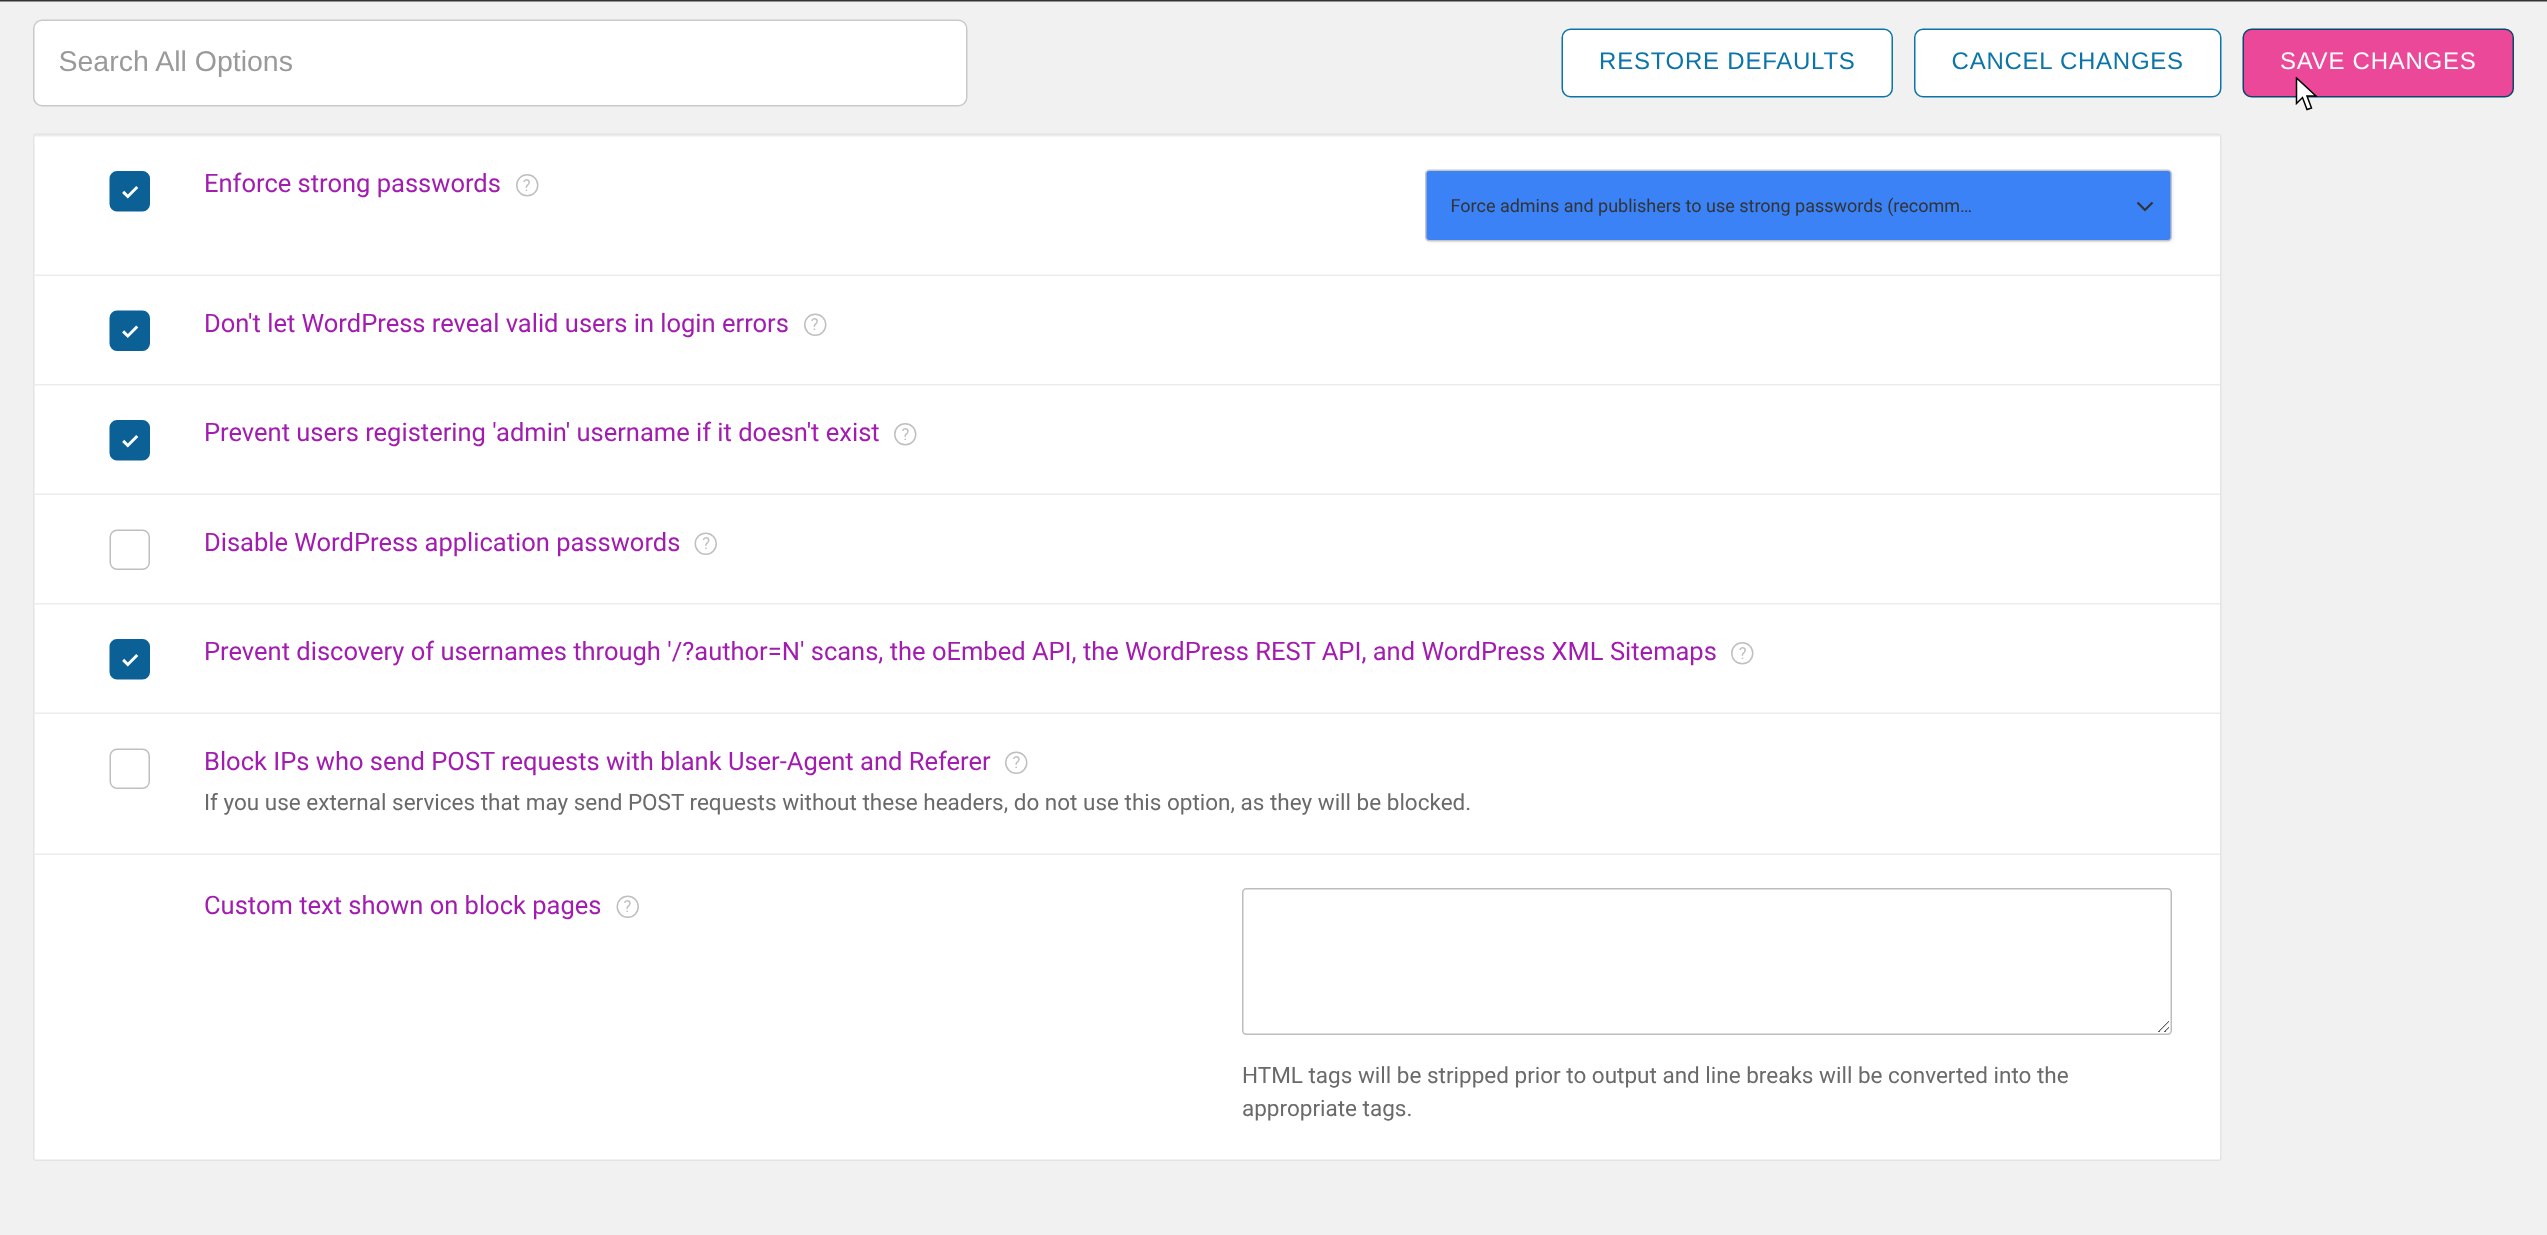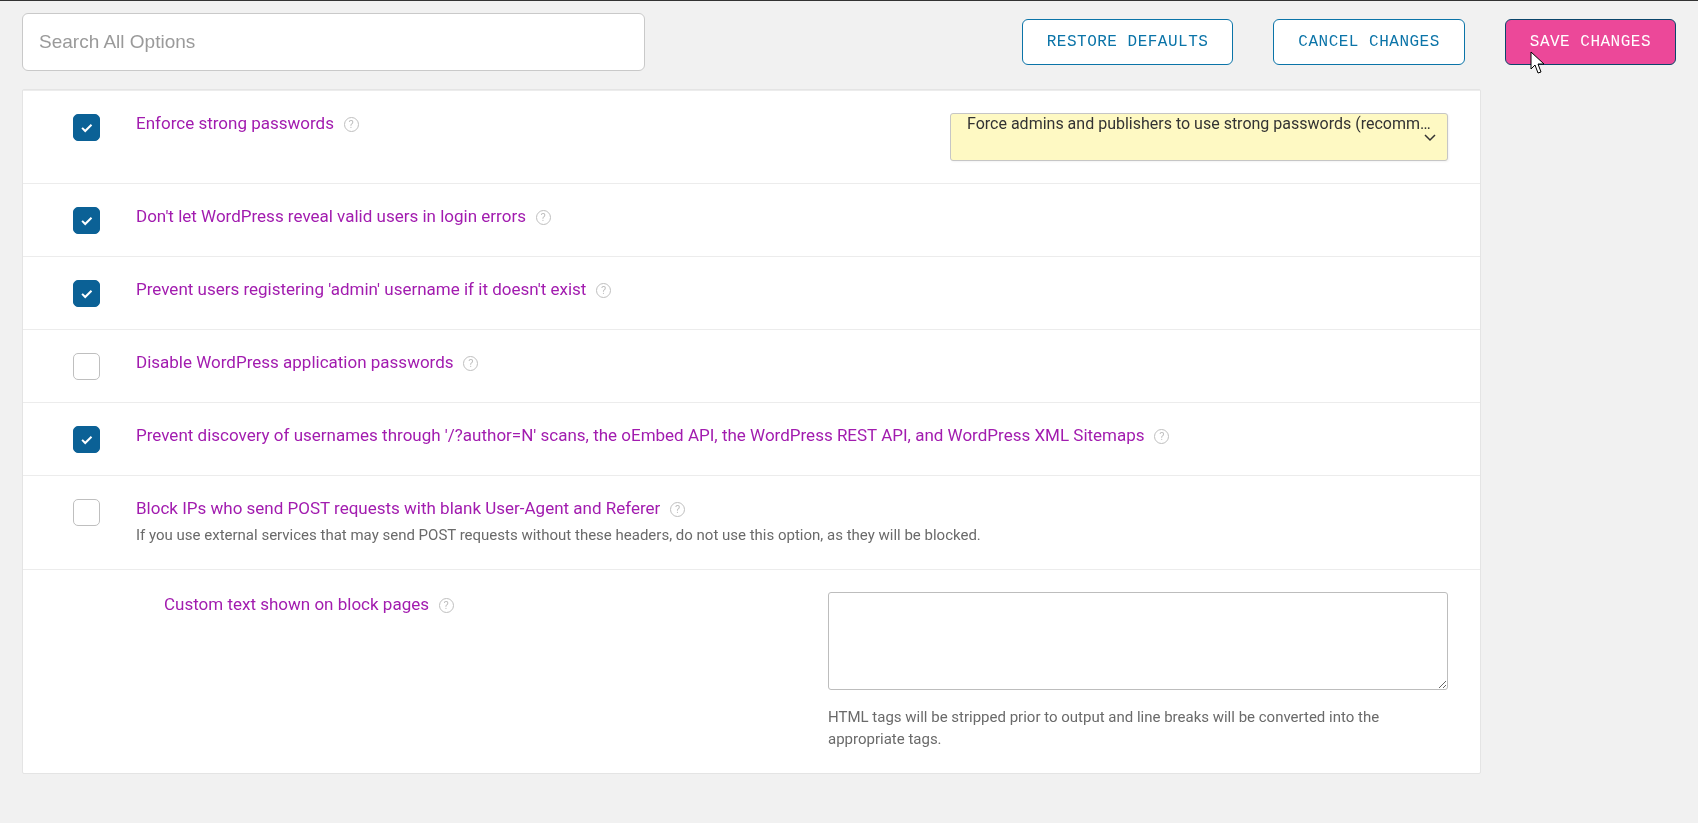--- a/index.html
+++ b/index.html
@@ -38,22 +38,21 @@
       border-radius: 6px;
       padding: 0 24px;
       height: 46px;
       font-size: 16px;
       font-weight: 500;
       letter-spacing: 0.5px;
       cursor: pointer;
       display: inline-flex;
       align-items: center;
       justify-content: center;
-      font-family: Liberation Mono, monospace;
-      margin-left: 26px;
+      font-family: Liberation Sans, sans-serif;
     }
     .btn-outline {
       background: #fff;
       border: 1px solid #0b74a8;
       color: #0b74a8;
     }
     .btn-primary {
       background: #ec4899;
       color: #fff;
       border: 1px solid #0b466b;
@@ -126,24 +125,25 @@
     .select-wrap {
       width: 498px;
       flex-shrink: 0;
       position: relative;
     }
     .select-fake {
       width: 100%;
       height: 48px;
       border: 1px solid #c6c6c6;
       border-radius: 3px;
-      background: #fef9c3;
-      display: flex;
+      background: #3b82f6;
+      display: flex;
+      align-items: center;
       padding: 0 38px 0 16px;
-      font-size: 16px;
+      font-size: 12px;
       color: #333;
       cursor: pointer;
       white-space: nowrap;
       overflow: hidden;
       text-overflow: ellipsis;
       box-shadow: 1px 1px 2px rgba(0,0,0,0.05);
     }
     .select-caret {
       position: absolute;
       right: 12px;
@@ -152,21 +152,21 @@
       pointer-events: none;
     }
     .textarea-row {
       padding: 22px 32px 22px 50px;
       border-top: 1px solid #ececec;
       display: flex;
       gap: 36px;
       align-items: flex-start;
     }
     .textarea-spacer { width: 27px; flex-shrink: 0; }
-    .textarea-body { flex: 1; display: flex; gap: 20px; margin-left: 28px; }
+    .textarea-body { flex: 1; display: flex; gap: 20px; }
     .textarea-label-wrap { flex: 1; padding-top: 2px; }
     .textarea-col { width: 620px; flex-shrink: 0; }
     .block-textarea {
       width: 100%;
       height: 98px;
       border: 1px solid #bdbdbd;
       border-radius: 3px;
       padding: 10px;
       font-family: inherit;
       font-size: 15px;

